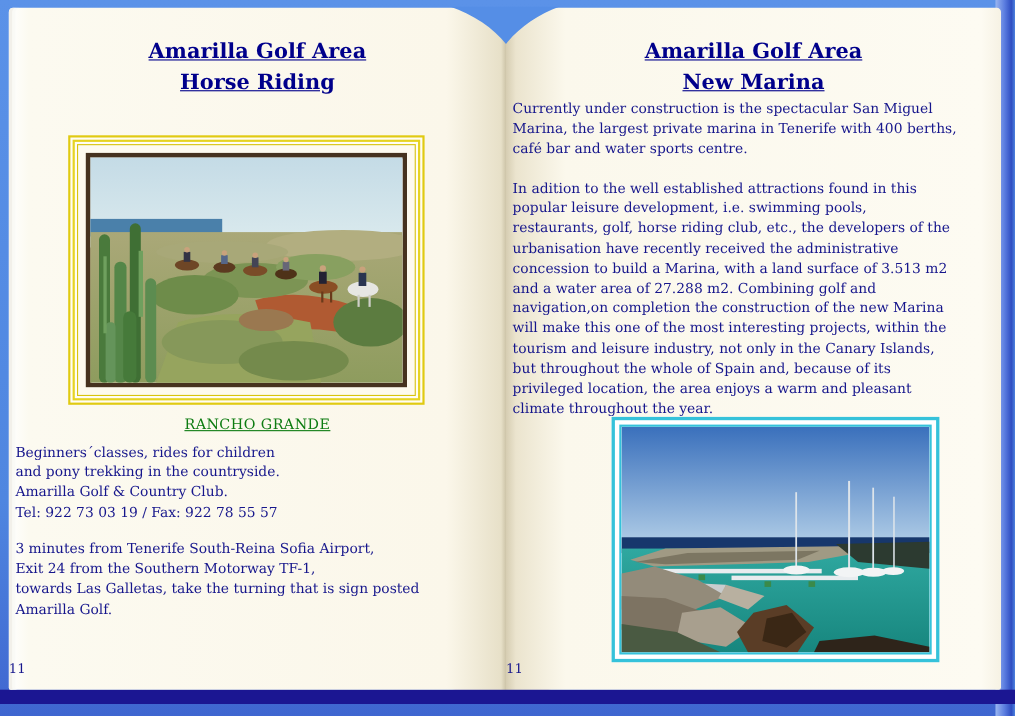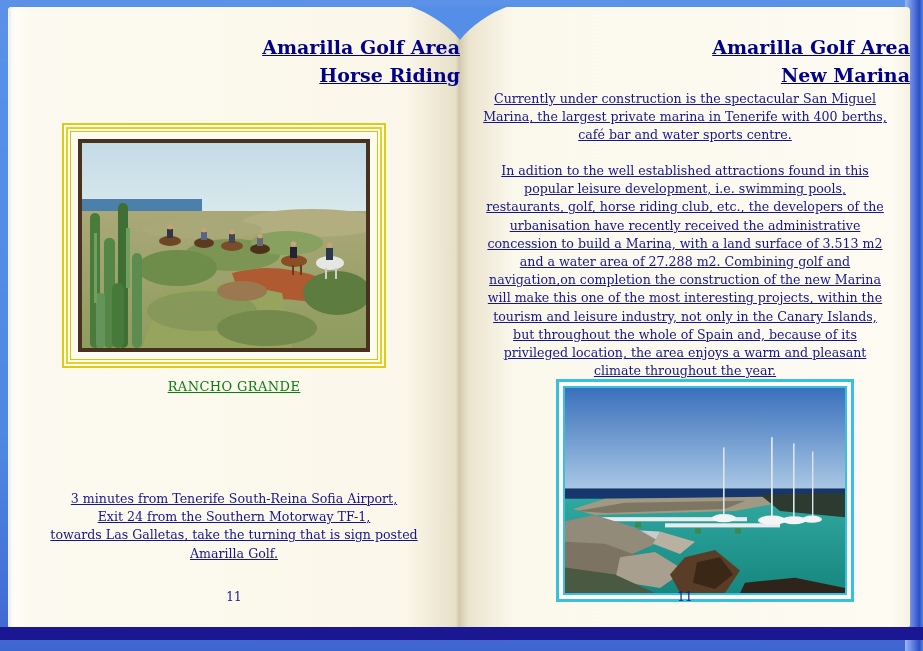--- a/index.html
+++ b/index.html
@@ -17,27 +17,27 @@
   #book{position:absolute;left:8px;top:7px;width:902px;height:620px;}
   .page{position:absolute;top:0;height:620px;}
   #left-page{left:0;width:452px;border-radius:4px 0 0 2px;
     background:linear-gradient(90deg,#ffffff 0%,#fcfaf0 4%,#fbf7ea 88%,#e7e0c8 99%,#cdc4a8 100%);
     box-shadow:inset 3px 0 0 #f2f0ea, inset 6px 0 0 #fafaf6;}
   #right-page{left:452px;width:450px;border-radius:0 4px 2px 0;
     background:linear-gradient(90deg,#d6cdb2 0%,#ebe4ce 2%,#fbf8ec 12%,#fdfbf2 96%,#f6f2e4 100%);}
   
   #gutter-notch{position:absolute;left:401px;top:-1px;width:100px;height:34px;}
   
-  .page-title{position:absolute;width:100%;text-align:right;color:#00008b;font-weight:bold;
+  .page-title{position:absolute;width:100%;text-align:center;color:#00008b;font-weight:bold;
     font-size:19px;line-height:28px;text-decoration:underline;white-space:pre-line;}
-  .body-text{position:absolute;width:100%;text-align:center;color:#16168c;
-    font-size:12.6px;line-height:18.2px;white-space:pre-line;padding:0 6px;box-sizing:border-box;text-decoration:underline;}
+  .body-text{position:absolute;width:100%;color:#16168c;
+    font-size:12.6px;line-height:18.2px;white-space:pre-line;padding:0 6px;box-sizing:border-box;}
   .green-heading{position:absolute;width:100%;text-align:center;color:#0e7c12;font-weight:normal;
     font-size:13px;text-decoration:underline;letter-spacing:.4px;}
-  .page-number{position:absolute;bottom:23px;width:100%;text-align:center;color:#16168c;font-size:12px;}
+  .page-number{position:absolute;bottom:12px;width:100%;color:#16168c;font-size:12px;}
   
   #gold-frame{position:absolute;left:54px;top:116px;display:inline-block;
     border:2px solid #e0ca12;padding:2px;background:#fffdf4;}
   #gold-frame .mid{border:2px solid #e6d321;padding:2px;}
   #gold-frame .inner{border:1px solid #d8c40e;padding:7px;background:#fdfaef;}
   #horse-photo{display:block;width:284px;height:205px;border:4px solid #46321f;
     box-shadow:inset 1px 1px 0 #8a7050;}
   
   #cyan-frame{position:absolute;left:96px;top:372px;display:inline-block;
     border:3px solid #35c2da;padding:4px;background:#ffffff;}
@@ -121,20 +121,24 @@
               <rect x="14" y="150" width="9" height="55" rx="4" fill="#64945a"></rect>
               <rect x="44" y="85" width="4" height="60" fill="#6fa05e"></rect>
               <rect x="12" y="90" width="3" height="70" fill="#6fa05e"></rect>
             </g>
           </svg>
         </div>
           </div>
       </div>
 
       <div class="green-heading" style="top:372px">RANCHO GRANDE</div>
+      <div class="body-text" style="top:395px">Beginners´classes, rides for children
+and pony trekking in the countryside.
+Amarilla Golf &amp; Country Club.
+Tel: 922 73 03 19 / Fax: 922 78 55 57</div>
       <div class="body-text" style="top:483px">3 minutes from Tenerife South-Reina Sofia Airport,
 Exit 24 from the Southern Motorway TF-1,
 towards Las Galletas, take the turning that is sign posted
 Amarilla Golf.</div>
       <div class="page-number">11</div>
     </div>
 
     <div class="page" id="right-page">
       <div class="page-title" style="top:26px">Amarilla Golf Area
 New Marina</div>

